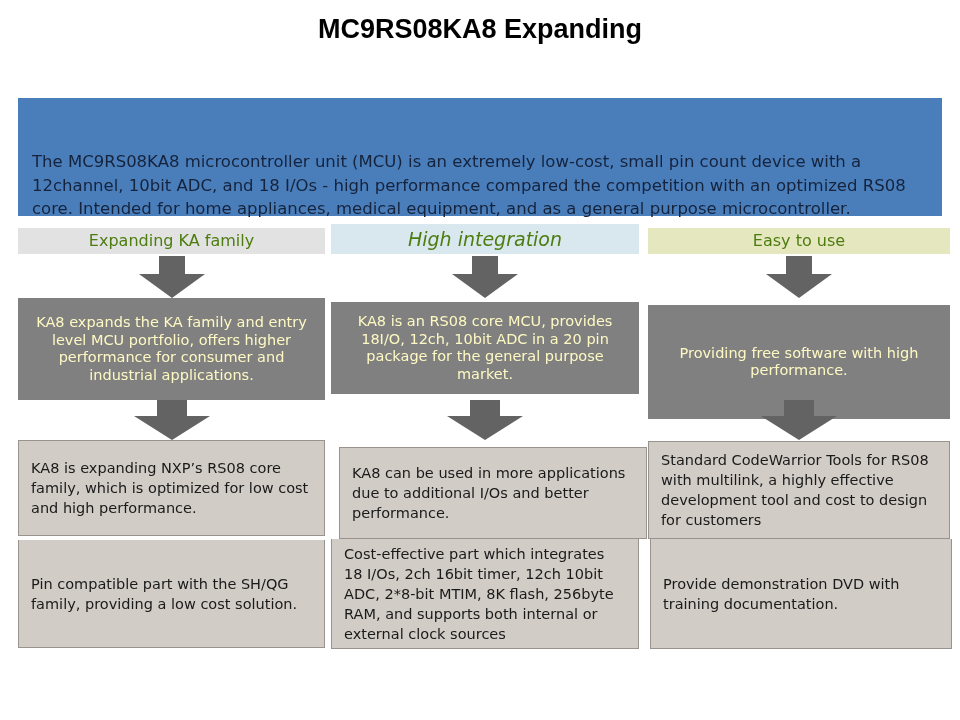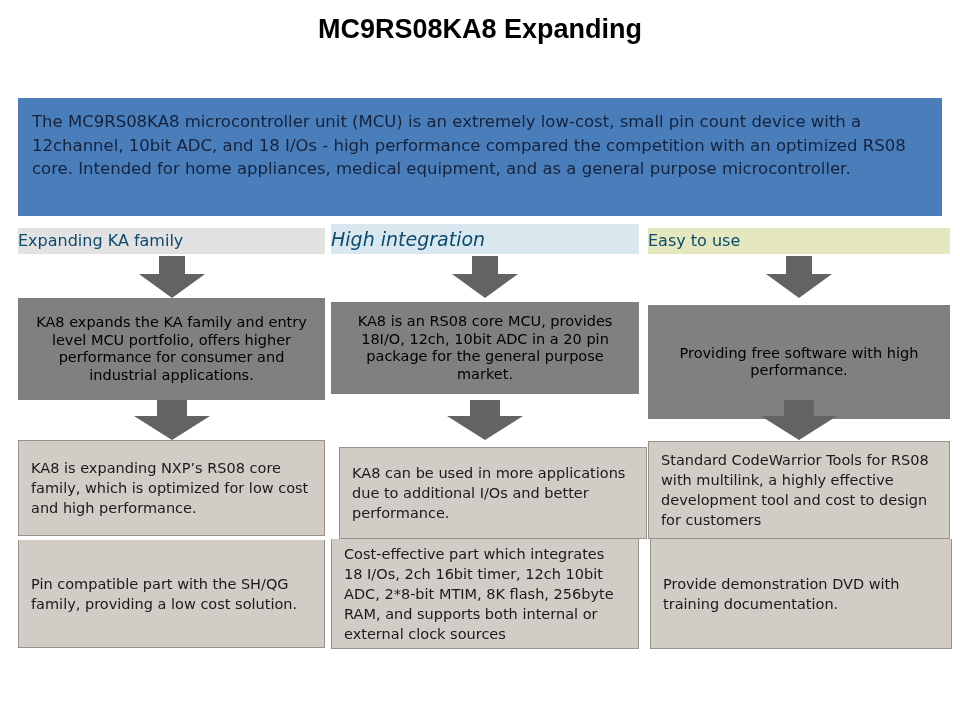--- a/index.html
+++ b/index.html
@@ -38,43 +38,44 @@
     height: 118px;
     background: #4a7ebb;
     box-sizing: border-box;
     padding: 12px 14px 0 14px;
   }
   .intro-text {
     font-size: 16.5px;
     line-height: 23.5px;
     color: #15233c;
     font-family: "DejaVu Sans", sans-serif;
+    margin-top: 40px;
   }
 
   
   .col {
     position: absolute;
     top: 0;
     width: 307px;
     height: 720px;
   }
   .col-1 { left: 18px; }
   .col-2 { left: 331px; width: 308px; }
   .col-3 { left: 648px; width: 302px; }
 
   
   .col-header {
     position: absolute;
     top: 228px;
     width: 100%;
     height: 26px;
     line-height: 26px;
-    text-align: left;
-    box-sizing: border-box;
-    color: #0c4a6e;
+    text-align: center;
+    box-sizing: border-box;
+    color: #4d7c0f;
     font-family: "DejaVu Sans", sans-serif;
   }
   .hdr-1 {
     background: #e2e2e2;
     font-size: 16px;
   }
   .hdr-2 {
     background: #d9e7ee;
     font-size: 19px;
     top: 224px;
@@ -96,21 +97,21 @@
   .arrow svg { display: block; }
 
   .arrow-r1 { top: 256px; }
   .arrow-r1-c2 { top: 256px; }
   .arrow-r2 { top: 400px; }
 
   
   .gray-box {
     position: absolute;
     background: #808080;
-    color: #000000;
+    color: #fef9c3;
     box-sizing: border-box;
     text-align: center;
     font-family: "DejaVu Sans", sans-serif;
     display: flex;
     align-items: center;
     justify-content: center;
     padding: 4px 8px;
   }
   .gray-box span {
     display: block;

